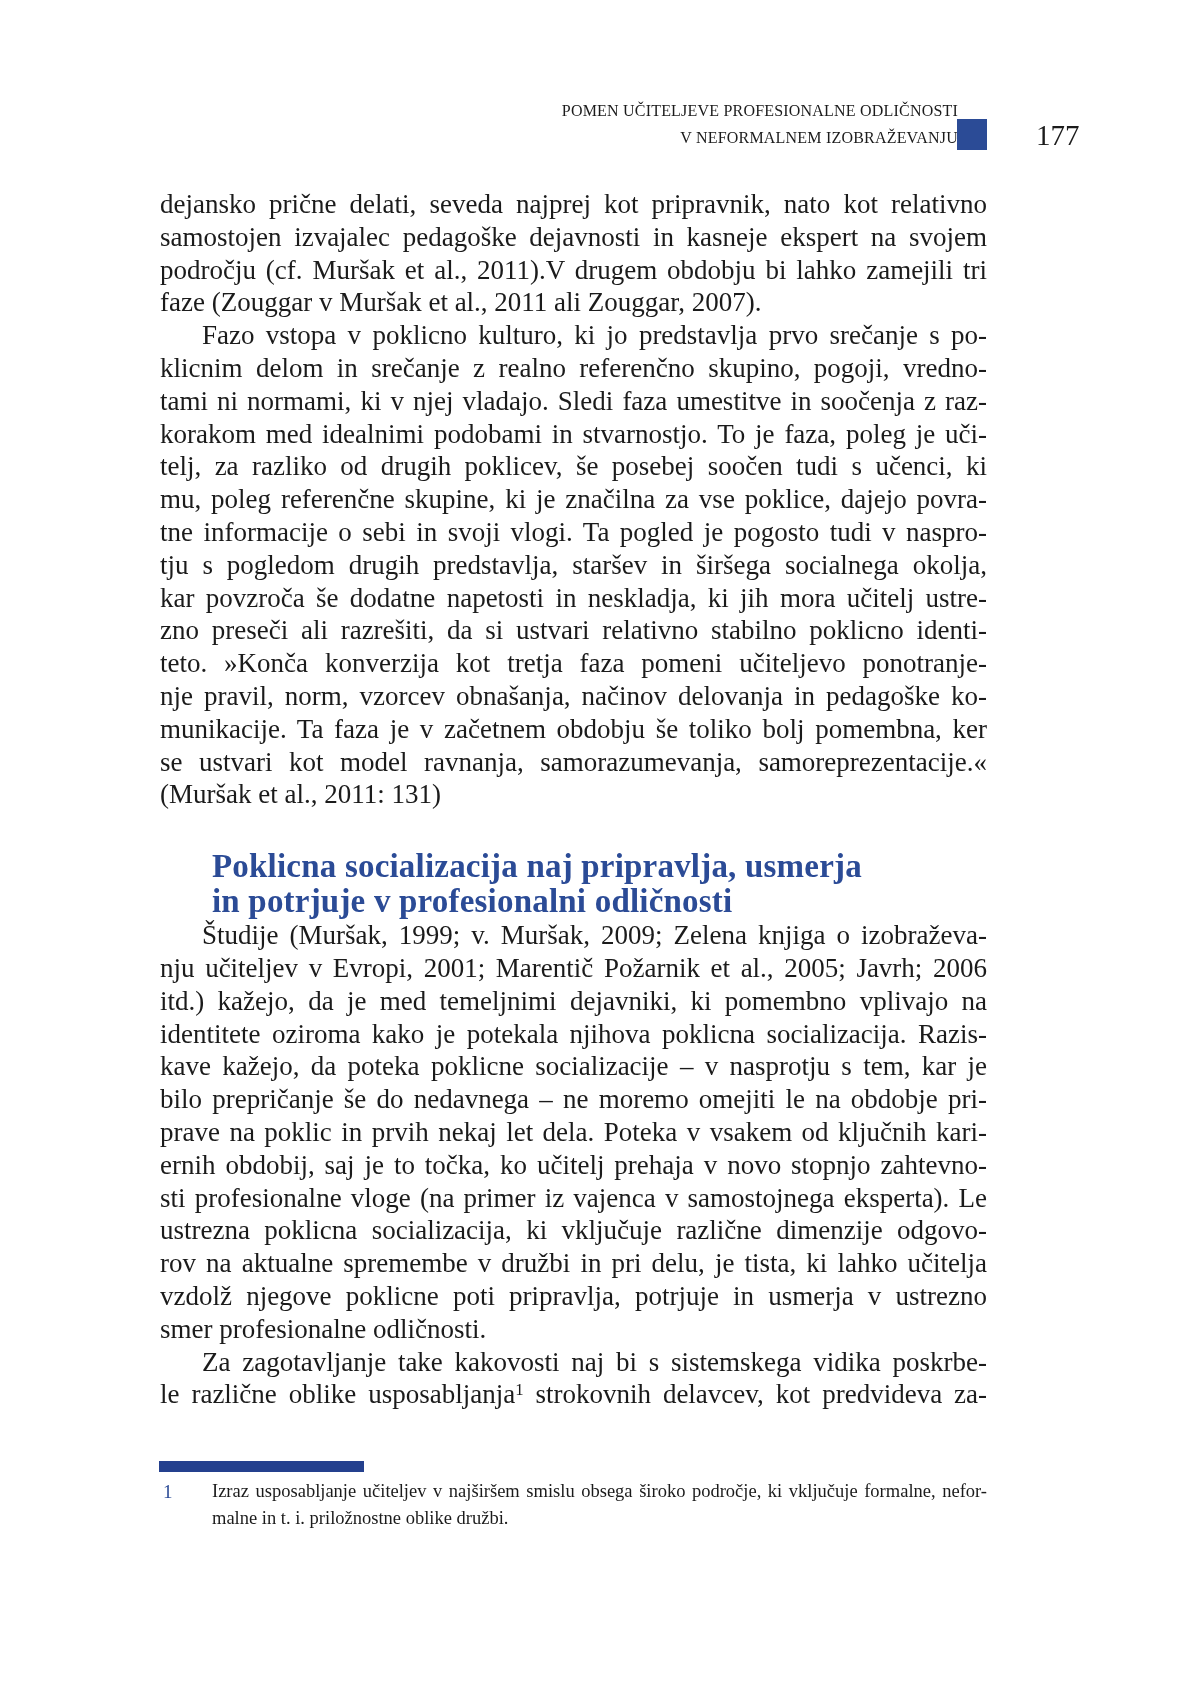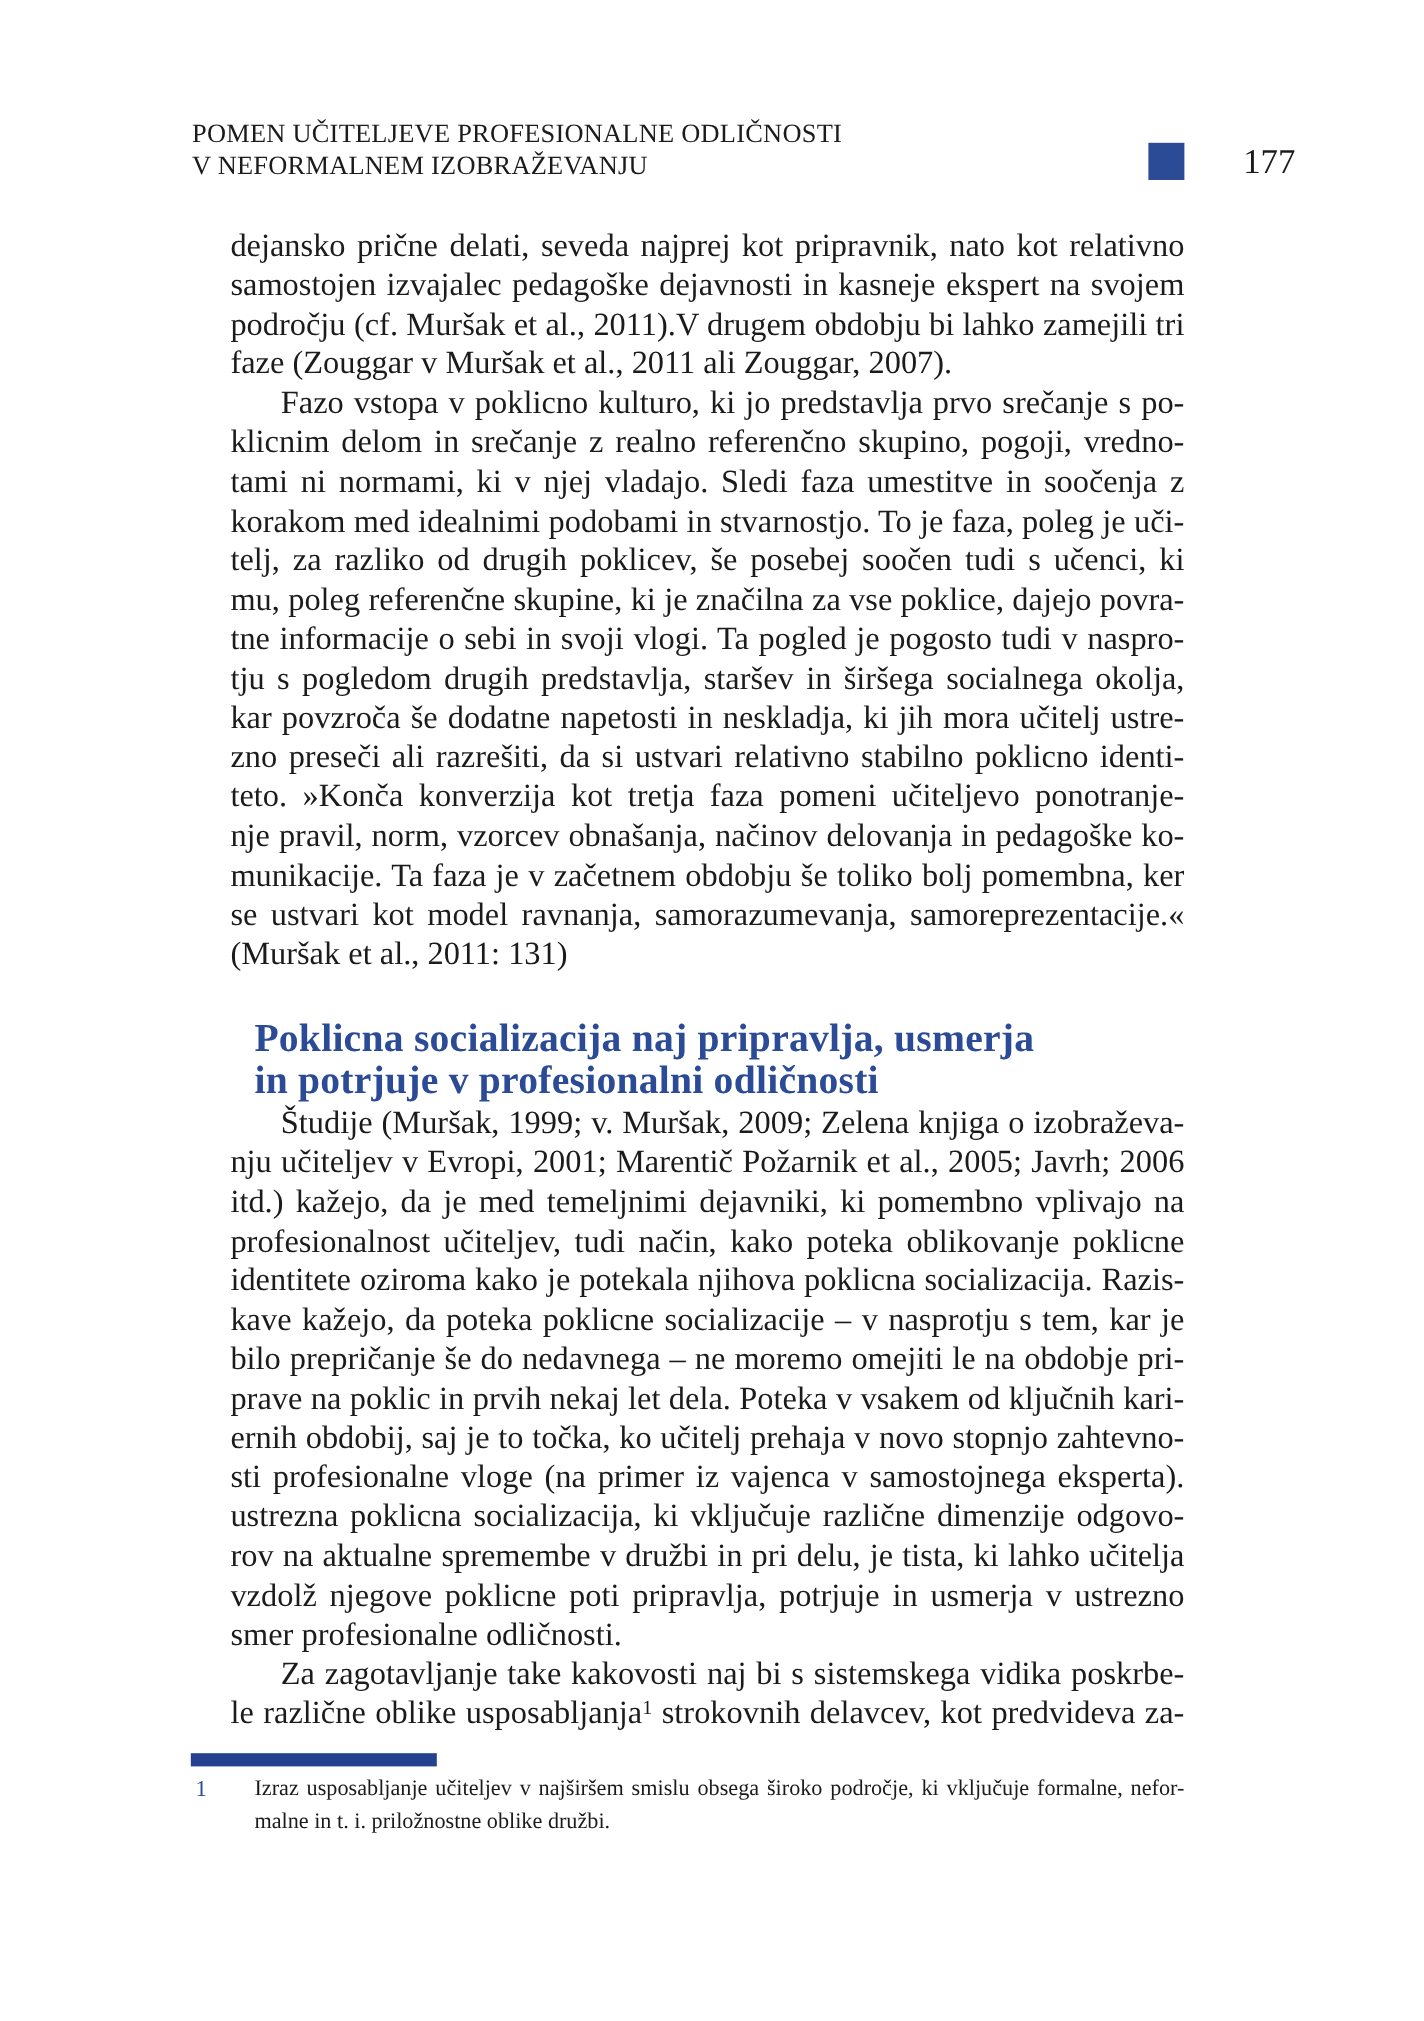--- a/index.html
+++ b/index.html
@@ -14,24 +14,24 @@
     background: var(--page-bg, #ffffff);
     font-family: "Liberation Serif", "DejaVu Serif", serif;
     color: var(--text, #1b1b1b);
     overflow: hidden;
   }
 
   
   .rh-lines {
     position: absolute;
     top: 97px;
-    left: 160px;
+    left: 173px;
     width: 785px;
-    text-align: left;
-    font-size: 22px;
+    text-align: right;
+    font-size: 16px;
     line-height: 27px;
     letter-spacing: 0.2px;
   }
   .rh-square {
     position: absolute;
     left: 957px;
     top: 119px;
     width: 30px;
     height: 31px;
     background: var(--accent, #2b4b96);
@@ -52,21 +52,20 @@
     width: 827px;
     font-size: 27px;
   }
   .line {
     height: 32.8px;
     line-height: 32.8px;
     text-align: justify;
     text-align-last: justify;
     overflow: hidden;
     white-space: normal;
-    margin-left: 32px;
   }
   .line.last { text-align-last: left; }
   .line.indent { padding-left: 42px; }
   .line sup {
     font-size: 0.62em;
     line-height: 0;
     vertical-align: 0.45em;
   }
 
   .section-heading {
@@ -152,21 +151,20 @@
         <div class="line last">(Muršak et al., 2011: 131)</div>
       </section>
     <h2 class="section-heading">
         <div class="h-line">Poklicna socializacija naj pripravlja, usmerja</div>
         <div class="h-line">in potrjuje v profesionalni odličnosti</div>
       </h2>
     <section class="paras">
         <div class="line indent">Študije (Muršak, 1999; v. Muršak, 2009; Zelena knjiga o izobraževa-</div>
         <div class="line">nju učiteljev v Evropi, 2001; Marentič Požarnik et al., 2005; Javrh; 2006</div>
         <div class="line">itd.) kažejo, da je med temeljnimi dejavniki, ki pomembno vplivajo na</div>
-        <div class="line">profesionalnost učiteljev, tudi način, kako poteka oblikovanje poklicne</div>
         <div class="line">identitete oziroma kako je potekala njihova poklicna socializacija. Razis-</div>
         <div class="line">kave kažejo, da poteka poklicne socializacije – v nasprotju s tem, kar je</div>
         <div class="line">bilo prepričanje še do nedavnega – ne moremo omejiti le na obdobje pri-</div>
         <div class="line">prave na poklic in prvih nekaj let dela. Poteka v vsakem od ključnih kari-</div>
         <div class="line">ernih obdobij, saj je to točka, ko učitelj prehaja v novo stopnjo zahtevno-</div>
         <div class="line">sti profesionalne vloge (na primer iz vajenca v samostojnega eksperta). Le</div>
         <div class="line">ustrezna poklicna socializacija, ki vključuje različne dimenzije odgovo-</div>
         <div class="line">rov na aktualne spremembe v družbi in pri delu, je tista, ki lahko učitelja</div>
         <div class="line">vzdolž njegove poklicne poti pripravlja, potrjuje in usmerja v ustrezno</div>
         <div class="line last">smer profesionalne odličnosti.</div>

